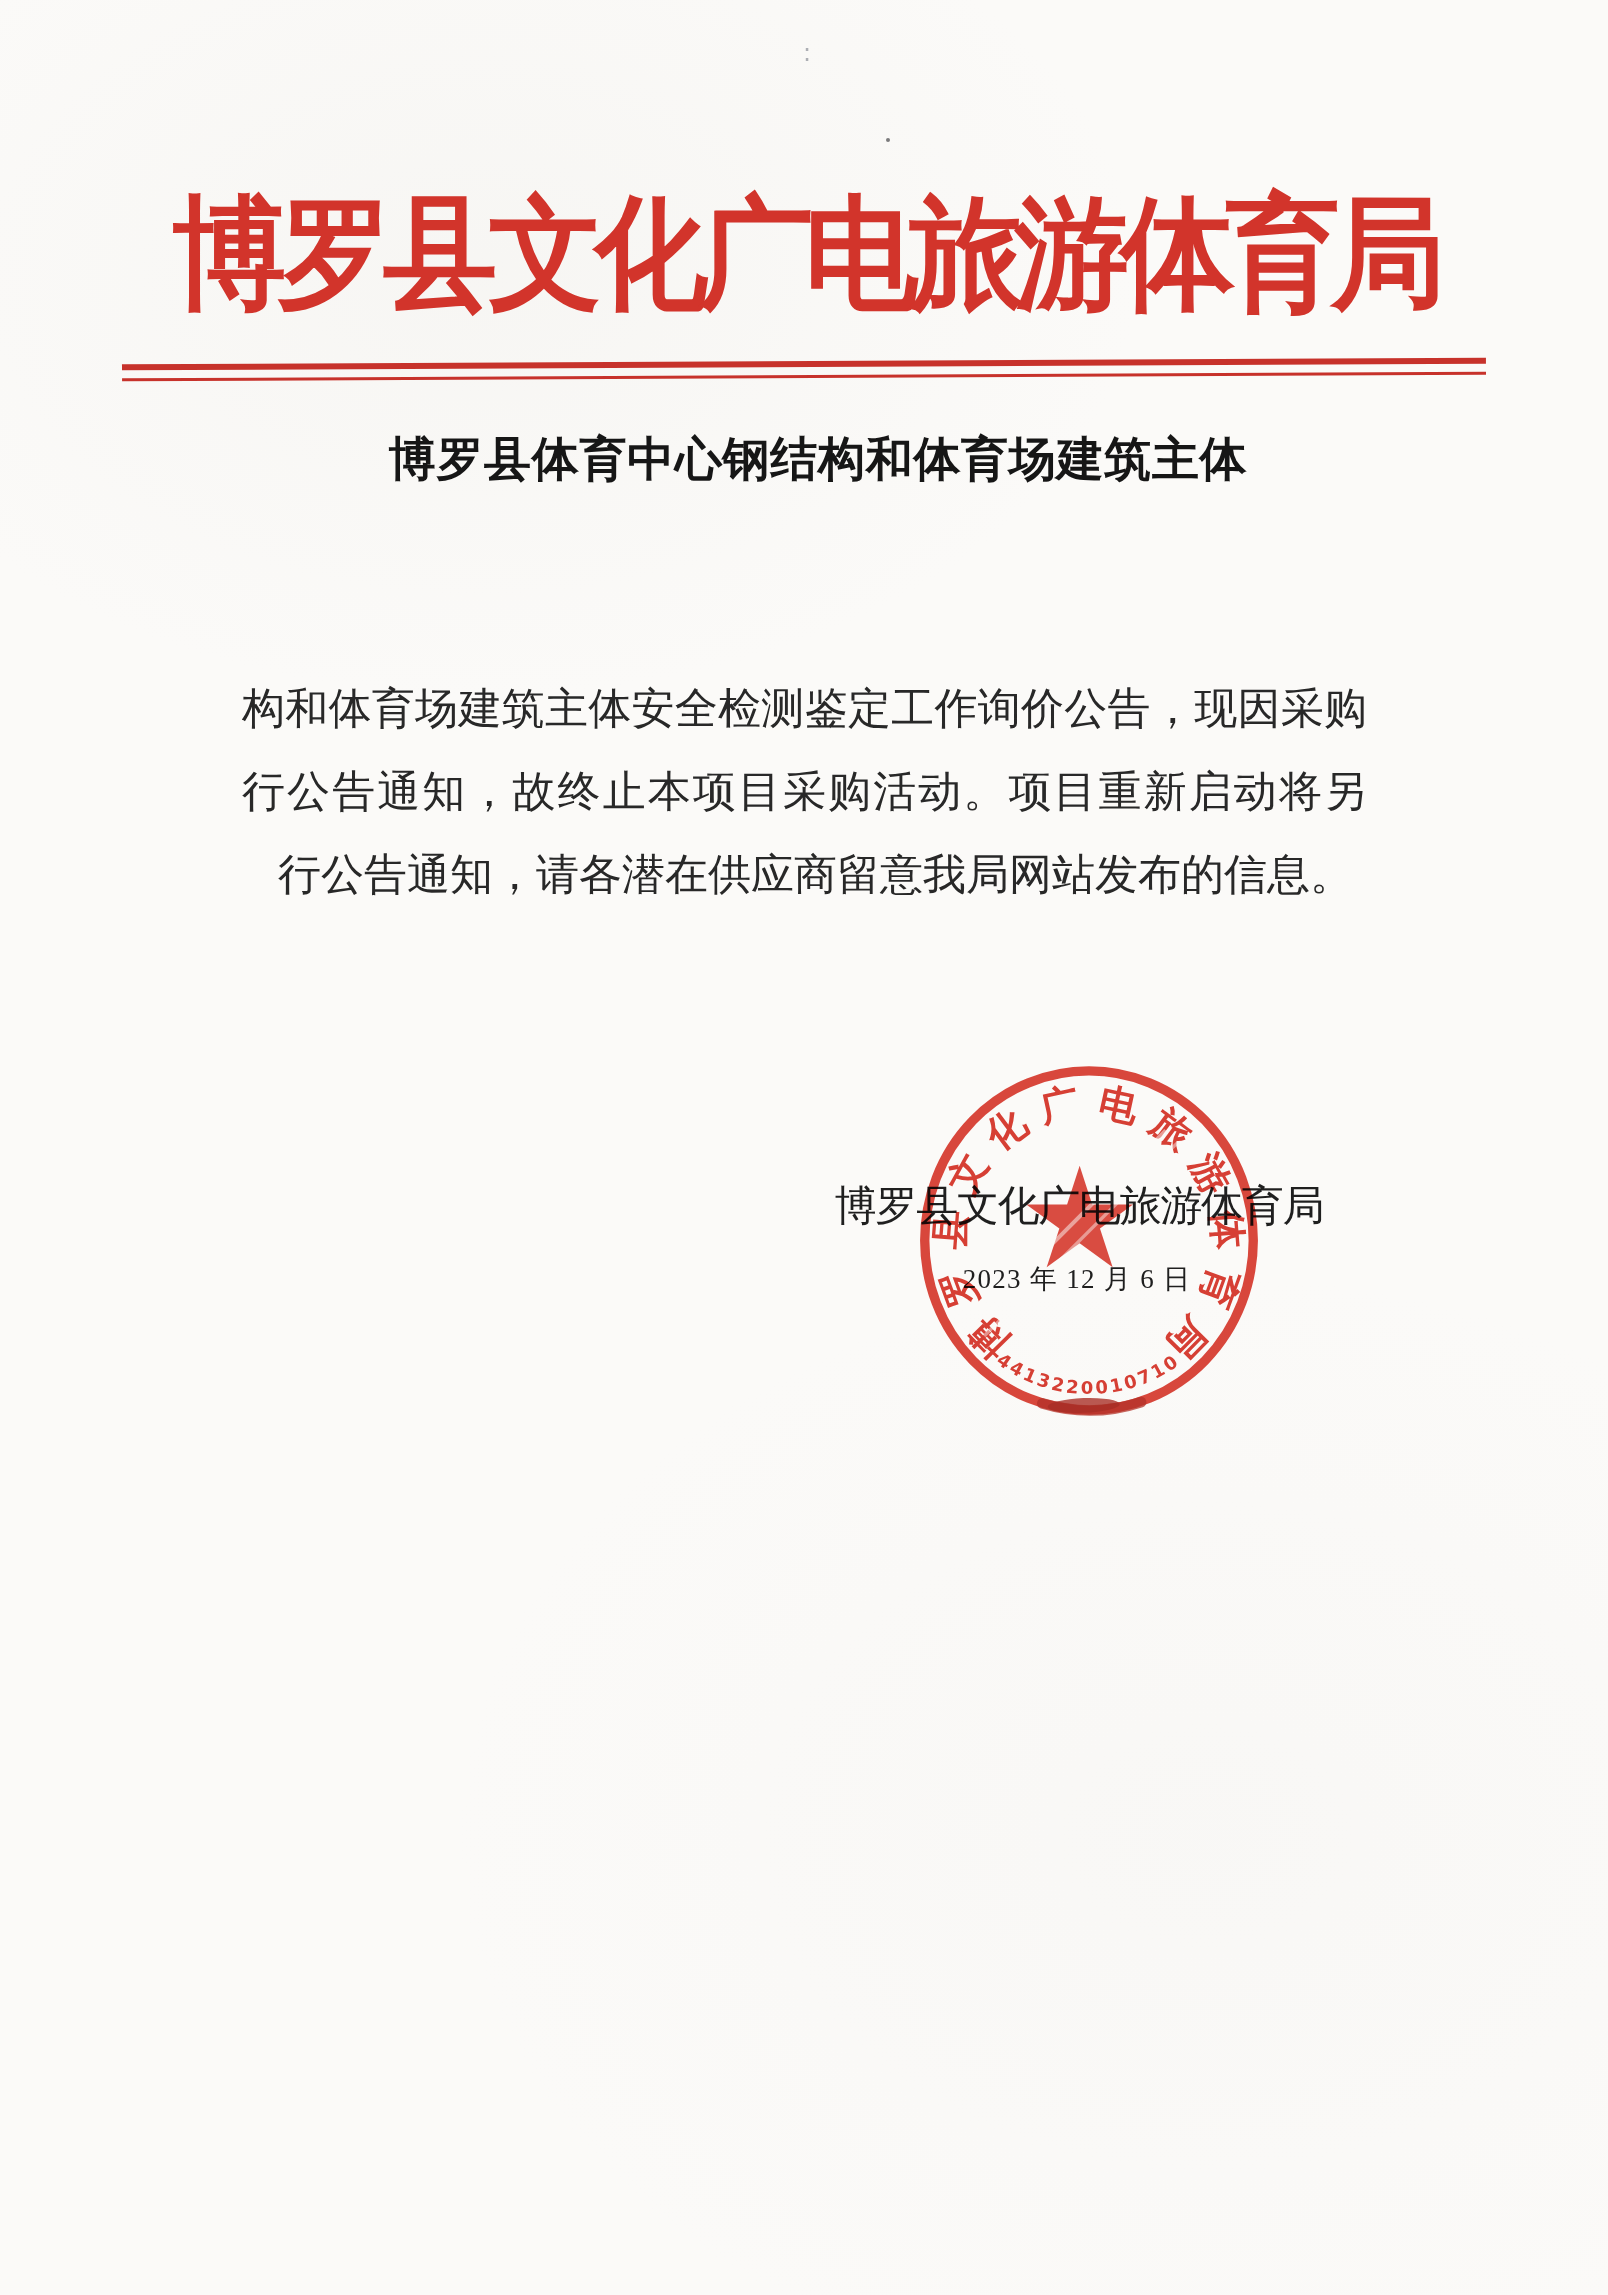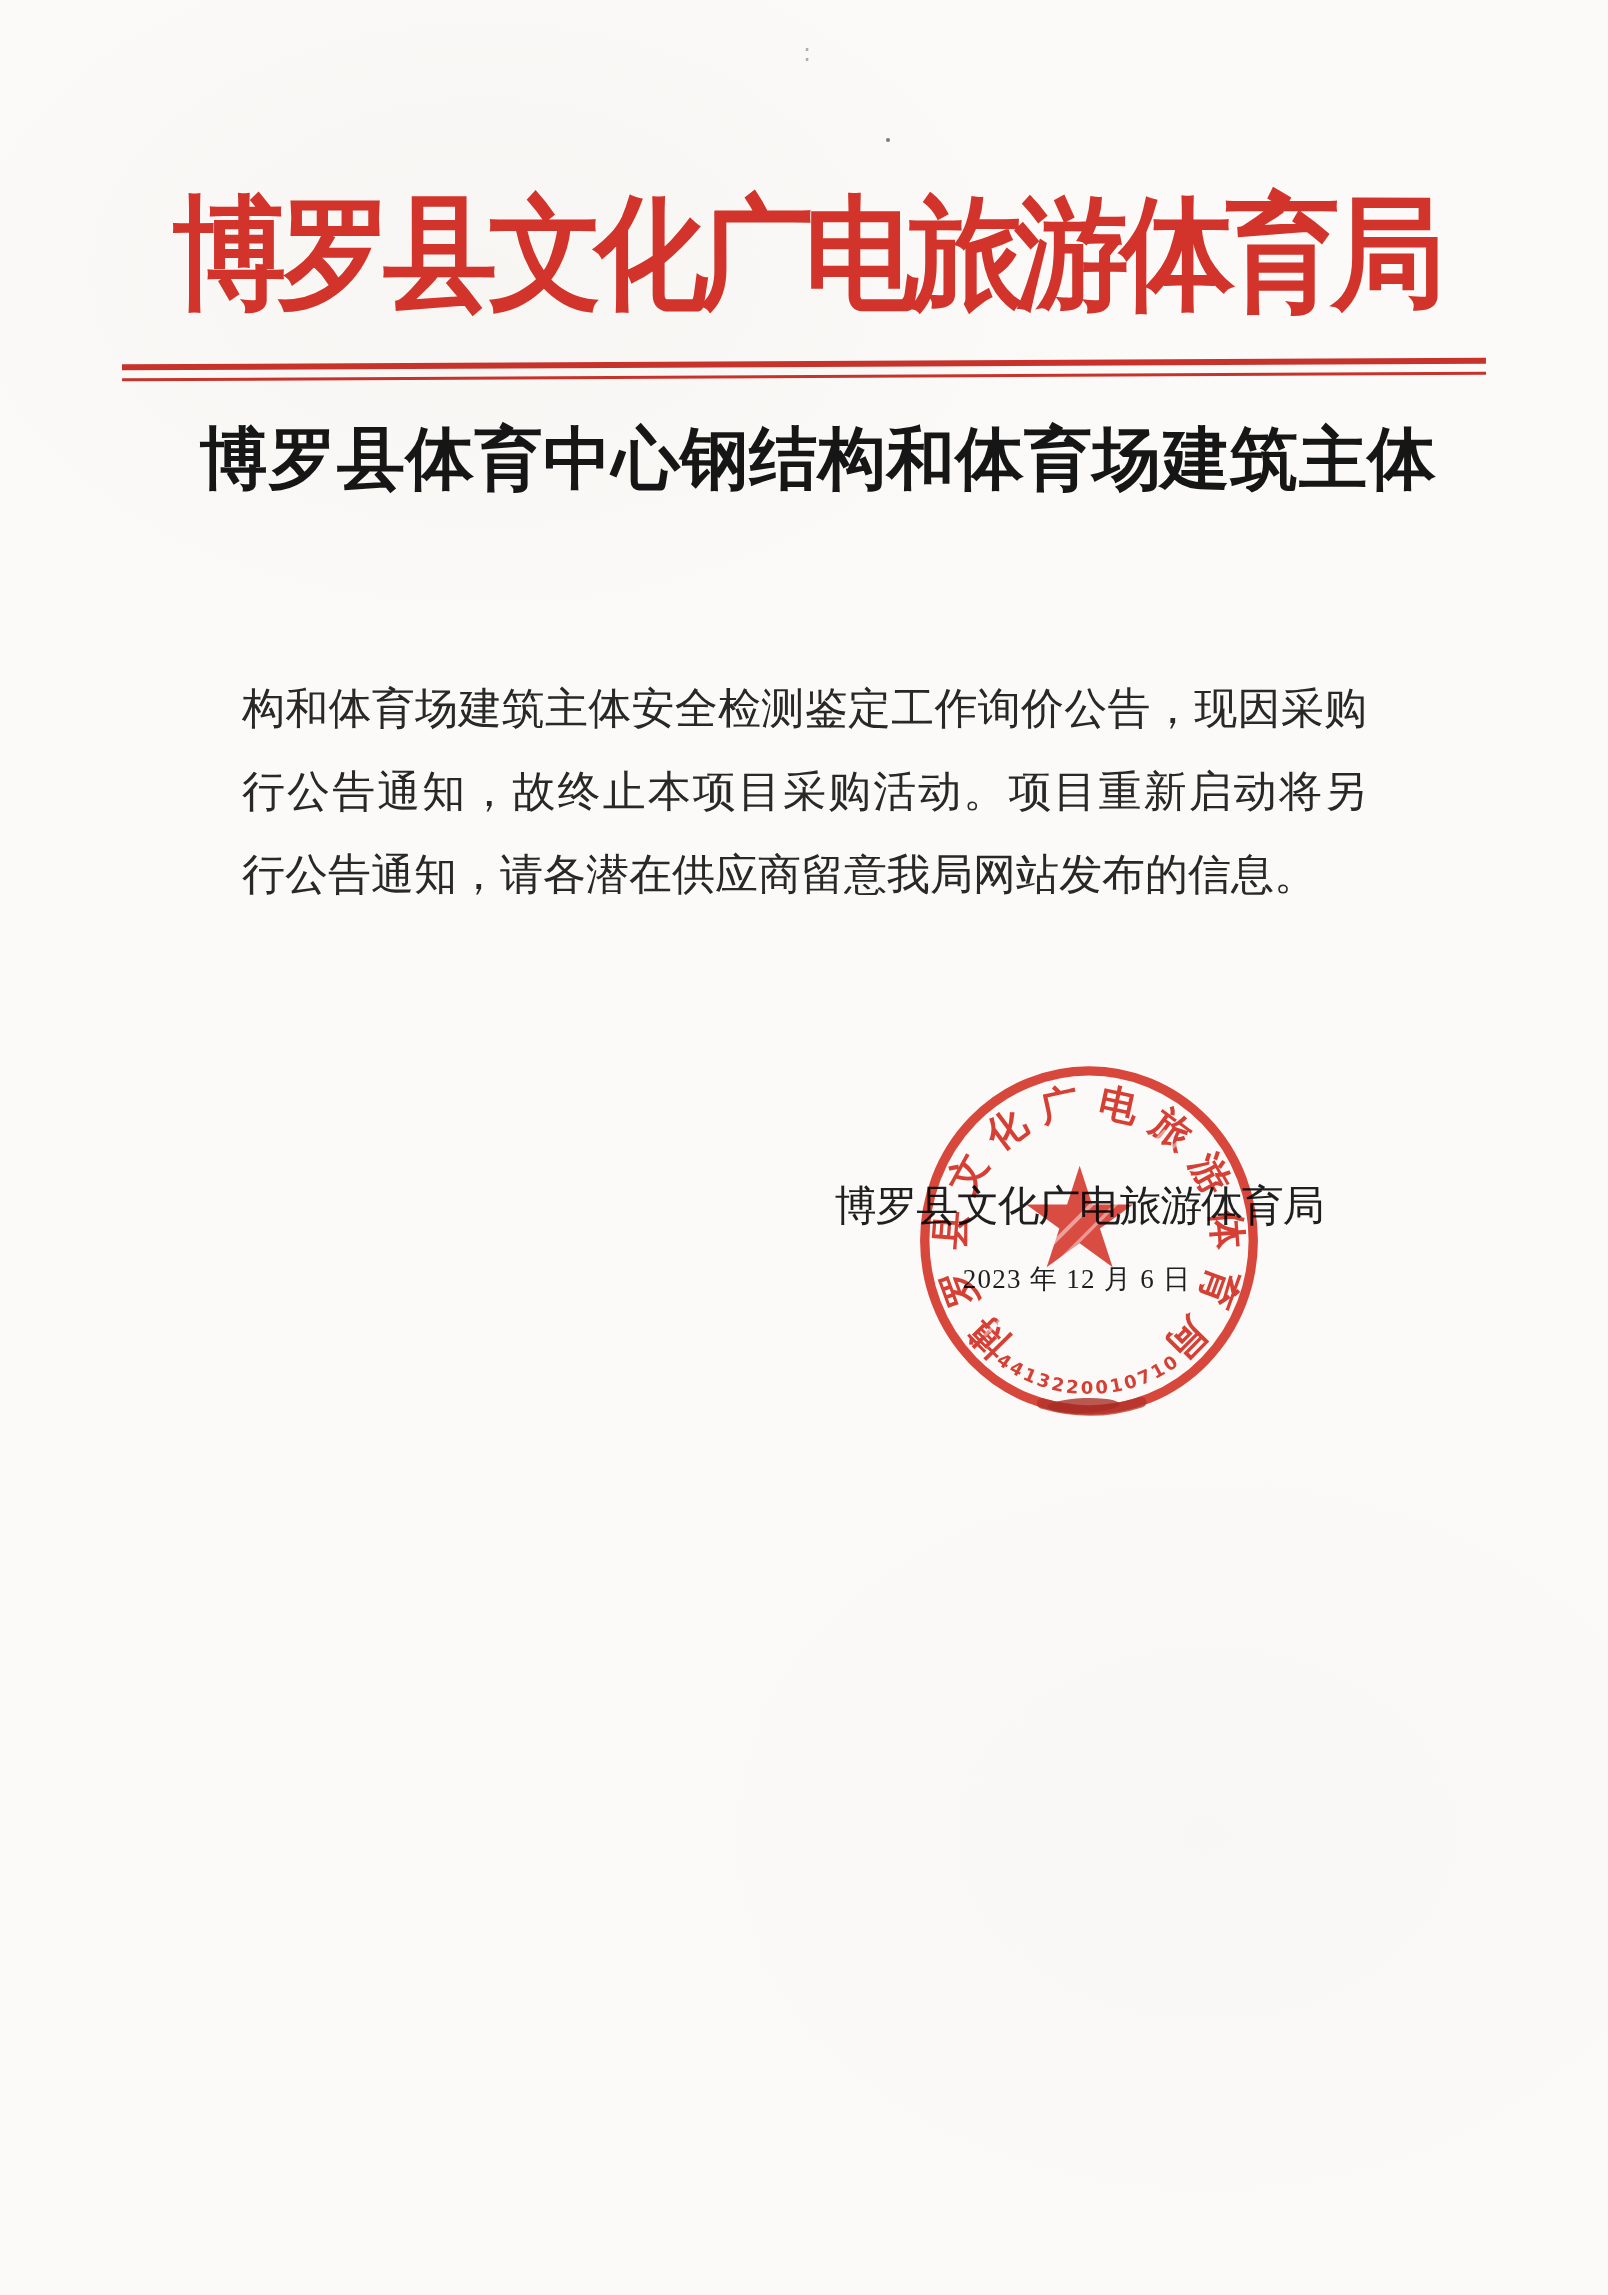--- a/index.html
+++ b/index.html
@@ -48,35 +48,35 @@
     transform: rotate(-0.28deg);
   }
   .red-rules .thick { height: 6px; background: #c7322b; }
   .red-rules .gap   { height: 8px; }
   .red-rules .thin  { height: 3.3px; background: #c7322b; }
 
   
   .notice-title {
     position: absolute; left: 150px; top: 419px; width: 1336px;
     text-align: center;
-    font-size: 68px; font-weight: bold; line-height: 80px;
+    font-size: 47px; font-weight: bold; line-height: 80px;
     letter-spacing: 0.7px;
     color: #161616;
     white-space: nowrap;
   }
 
   
   .body-block {
     position: absolute; left: 242px; top: 667px; width: 1125px;
     font-size: 43px; line-height: 83px;
     color: #282828;
   }
   .body-line { text-align: justify; text-align-last: justify; white-space: nowrap; text-justify: inter-character; }
   .body-line.indent { text-indent: 79px; }
-  .body-line.last { text-align: left; text-align-last: left; }
+  .body-line.last { text-align: left; text-align-last: left; margin-left: 36px; }
 
   
   .signature-org {
     position: absolute; left: 1079px; top: 1182px; transform: translateX(-50%);
     font-size: 42px; line-height: 1.15; color: #1f1f1f; white-space: nowrap;
     letter-spacing: -1.3px;
   }
   .signature-date {
     position: absolute; left: 1077px; top: 1264px; transform: translateX(-50%);
     font-size: 27px; line-height: 1.15; color: #1f1f1f; white-space: nowrap;

